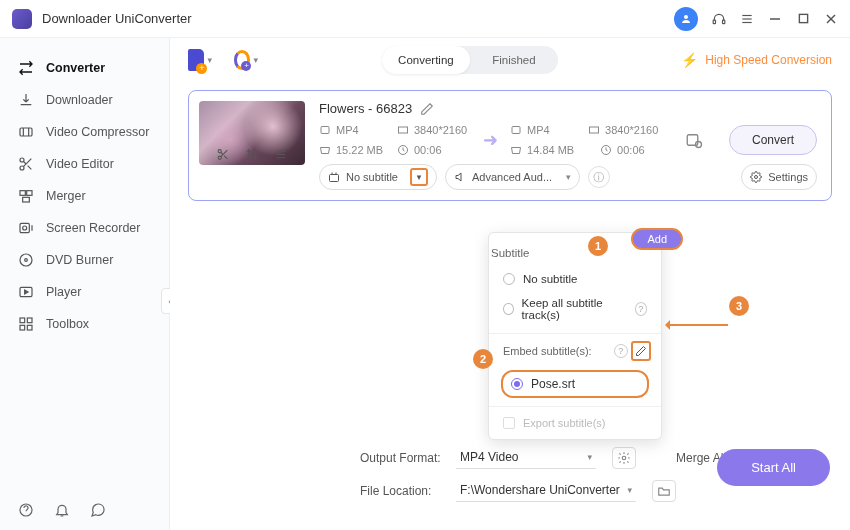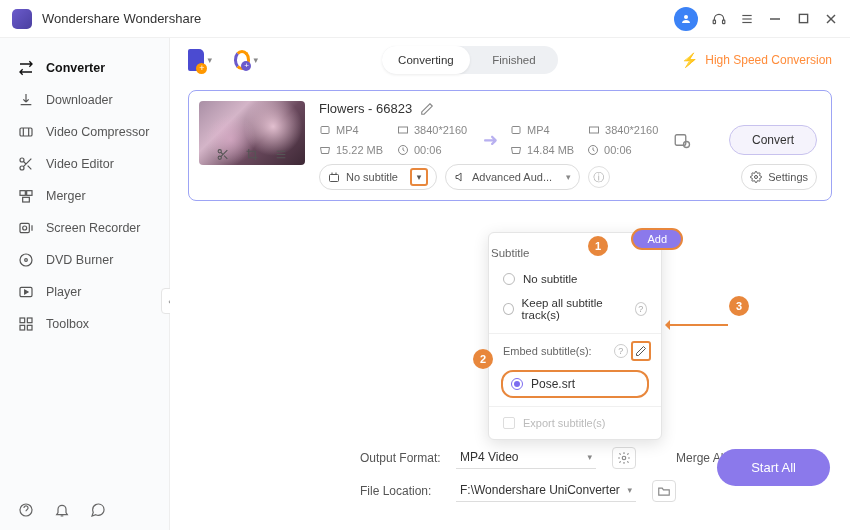--- a/index.html
+++ b/index.html
@@ -88,21 +88,21 @@
 .start-all { position: absolute; right: 20px; bottom: 30px; background: #8b79eb; color: #fff; border: none; border-radius: 20px; padding: 11px 34px; font-size: 13px; cursor: pointer; }
 .folder-btn { width: 24px; height: 22px; border: 1px solid #ddd; border-radius: 4px; display: flex; align-items: center; justify-content: center; cursor: pointer; color: #888; }
 
 svg { display: block; }
 </style>
 </head>
 <body>
 
 <div class="titlebar">
   <div class="logo"></div>
-  <div class="app-title">Wondershare Wondershare</div>
+  <div class="app-title">Downloader UniConverter</div>
   <div class="titlebar-actions">
     <div class="avatar-circle">
         <svg width="12" height="12" viewBox="0 0 24 24" fill="white">
           <circle cx="12" cy="8" r="4"></circle>
           <path d="M4 20c0-4 4-6 8-6s8 2 8 6"></path>
         </svg>
       </div>
     <div class="tb-icon">
         <svg width="16" height="16" viewBox="0 0 24 24" fill="none" stroke="currentColor" stroke-width="2">
           <path d="M4 14v-2a8 8 0 0116 0v2"></path>
@@ -344,21 +344,21 @@
                   </svg>
                   <span>MP4</span>
                 </div>
               <div class="meta-cell">
                   <svg width="12" height="12" viewBox="0 0 24 24" fill="none" stroke="currentColor" stroke-width="2">
                     <rect x="3" y="6" width="18" height="12"></rect>
                   </svg>
                   <span>3840*2160</span>
                 </div>
             </div>
-            <div style="display:flex;gap:3px">
+            <div style="display:flex;gap:16px">
               <div class="meta-cell">
                   <svg width="12" height="12" viewBox="0 0 24 24" fill="none" stroke="currentColor" stroke-width="2">
                     <path d="M3 7h18l-2 12H5z"></path>
                   </svg>
                   <span>14.84 MB</span>
                 </div>
               <div class="meta-cell">
                   <svg width="12" height="12" viewBox="0 0 24 24" fill="none" stroke="currentColor" stroke-width="2">
                     <circle cx="12" cy="12" r="9"></circle>
                     <path d="M12 7v5l3 2"></path>

